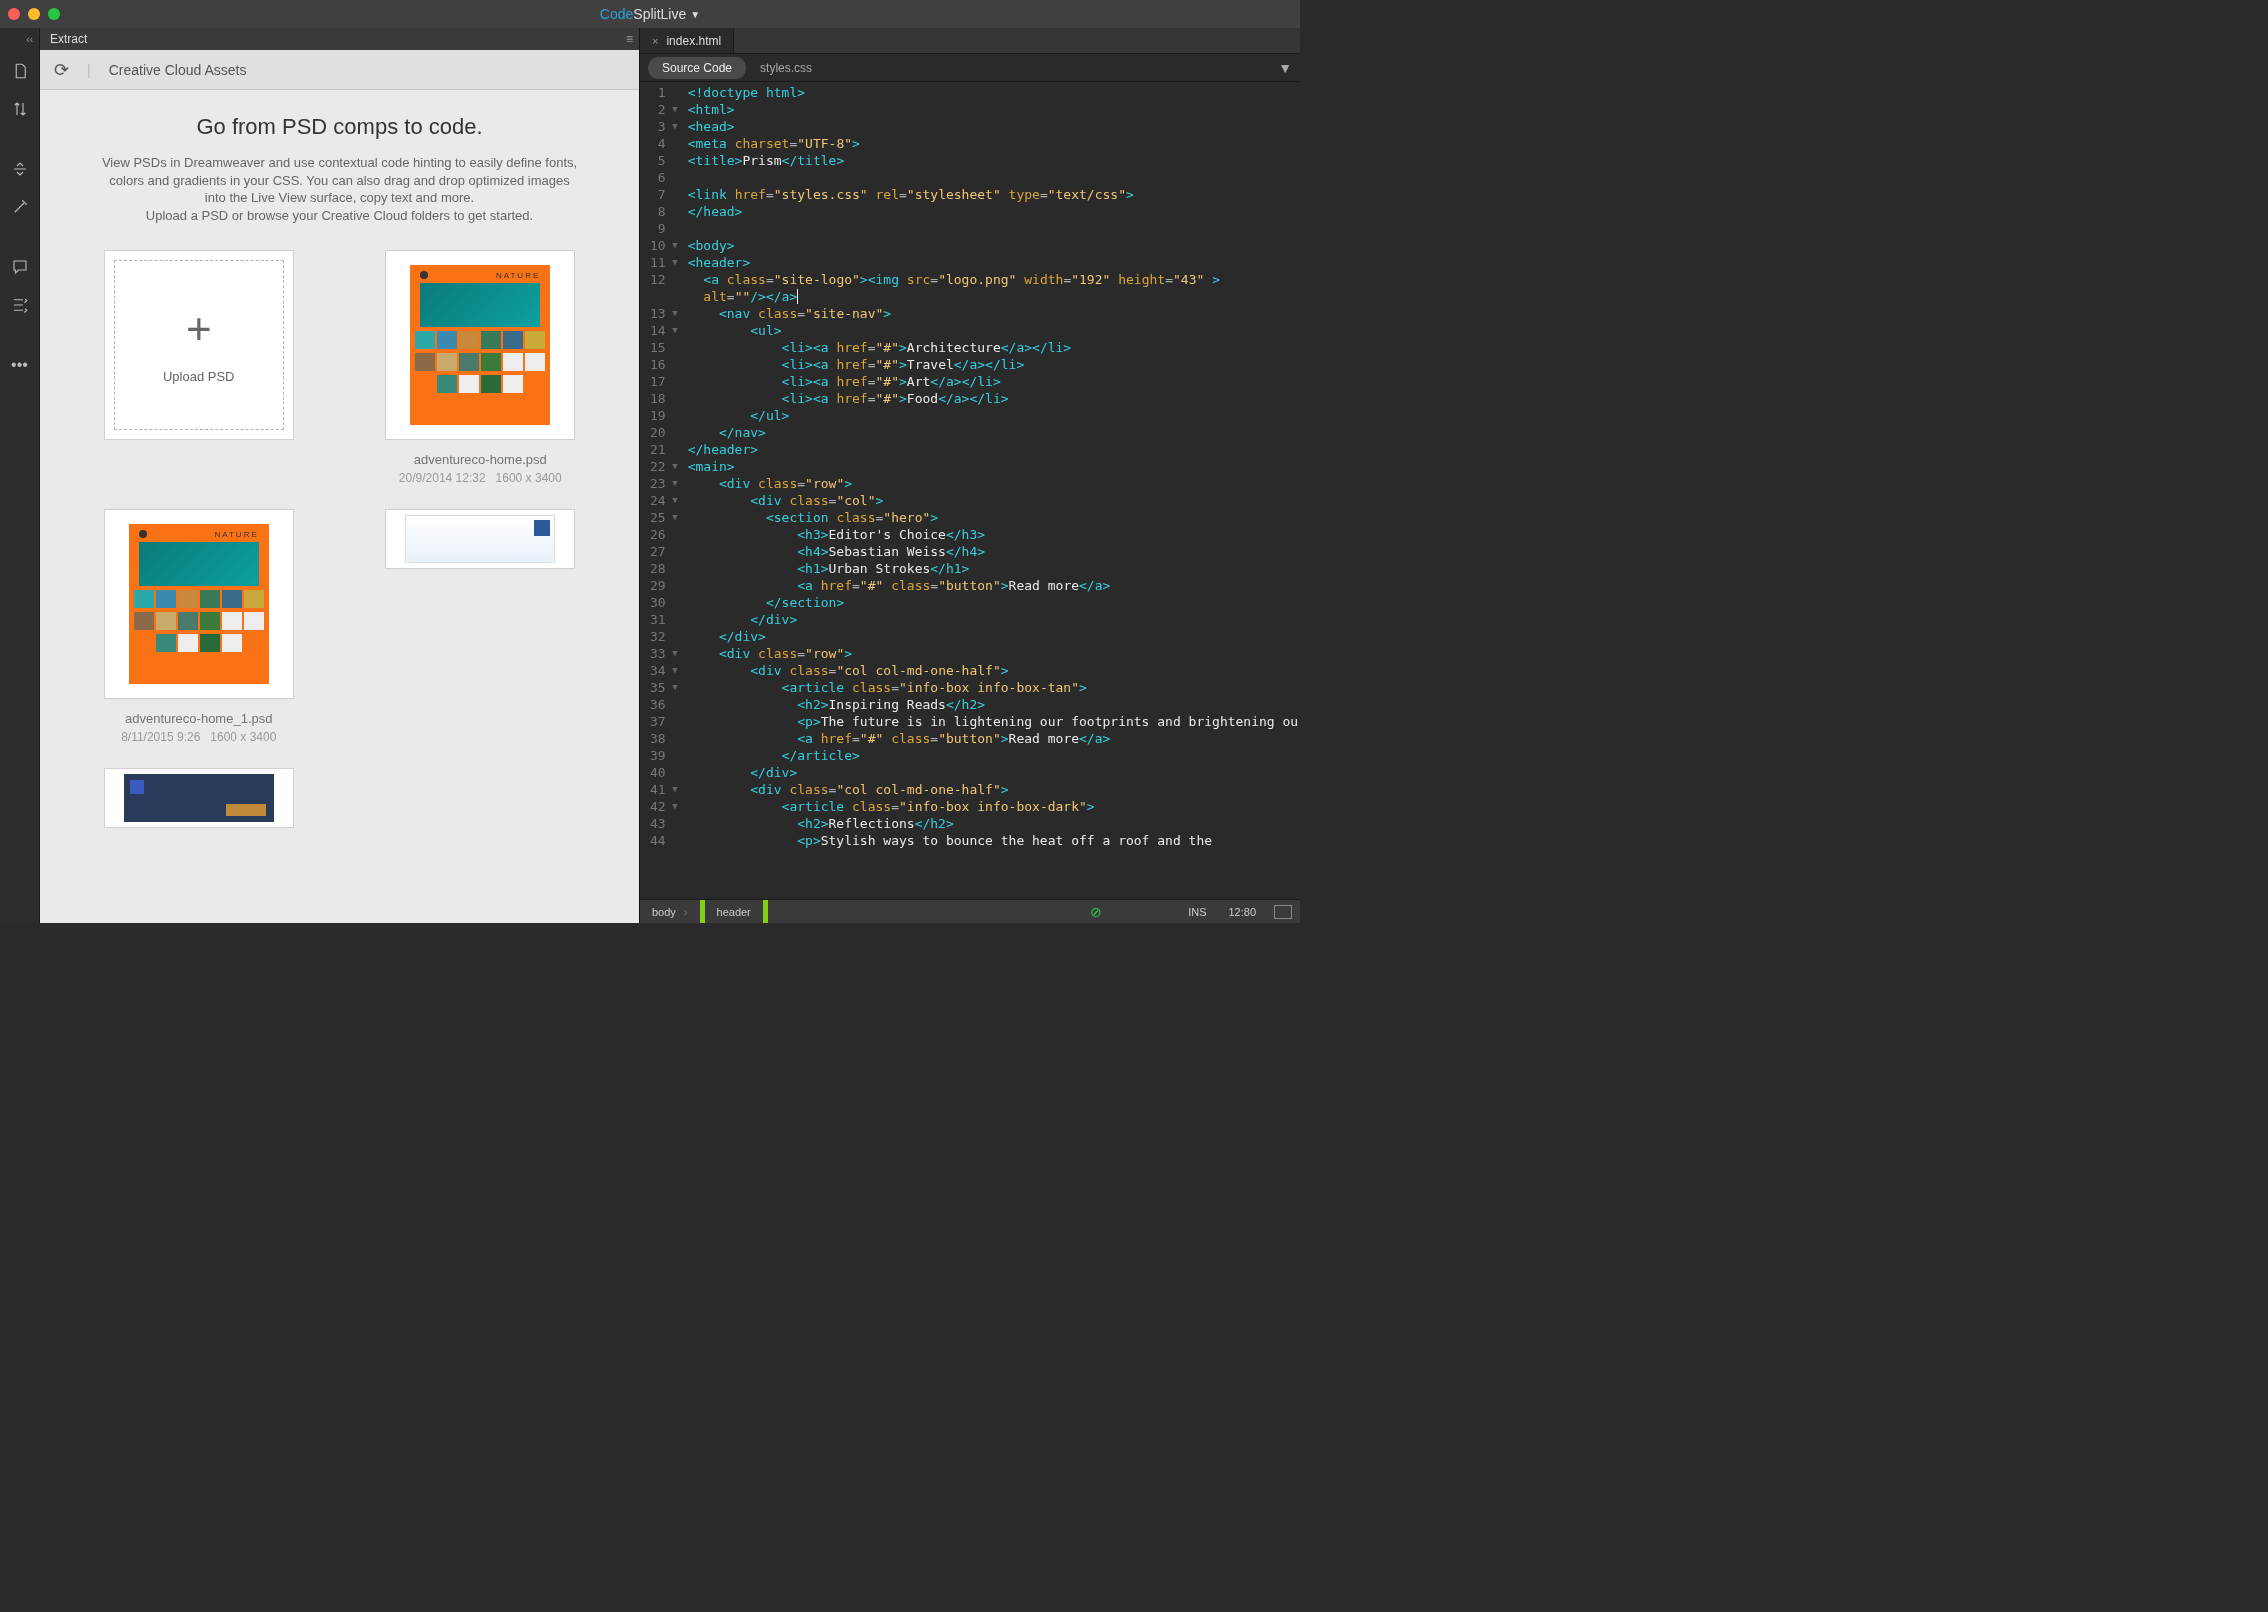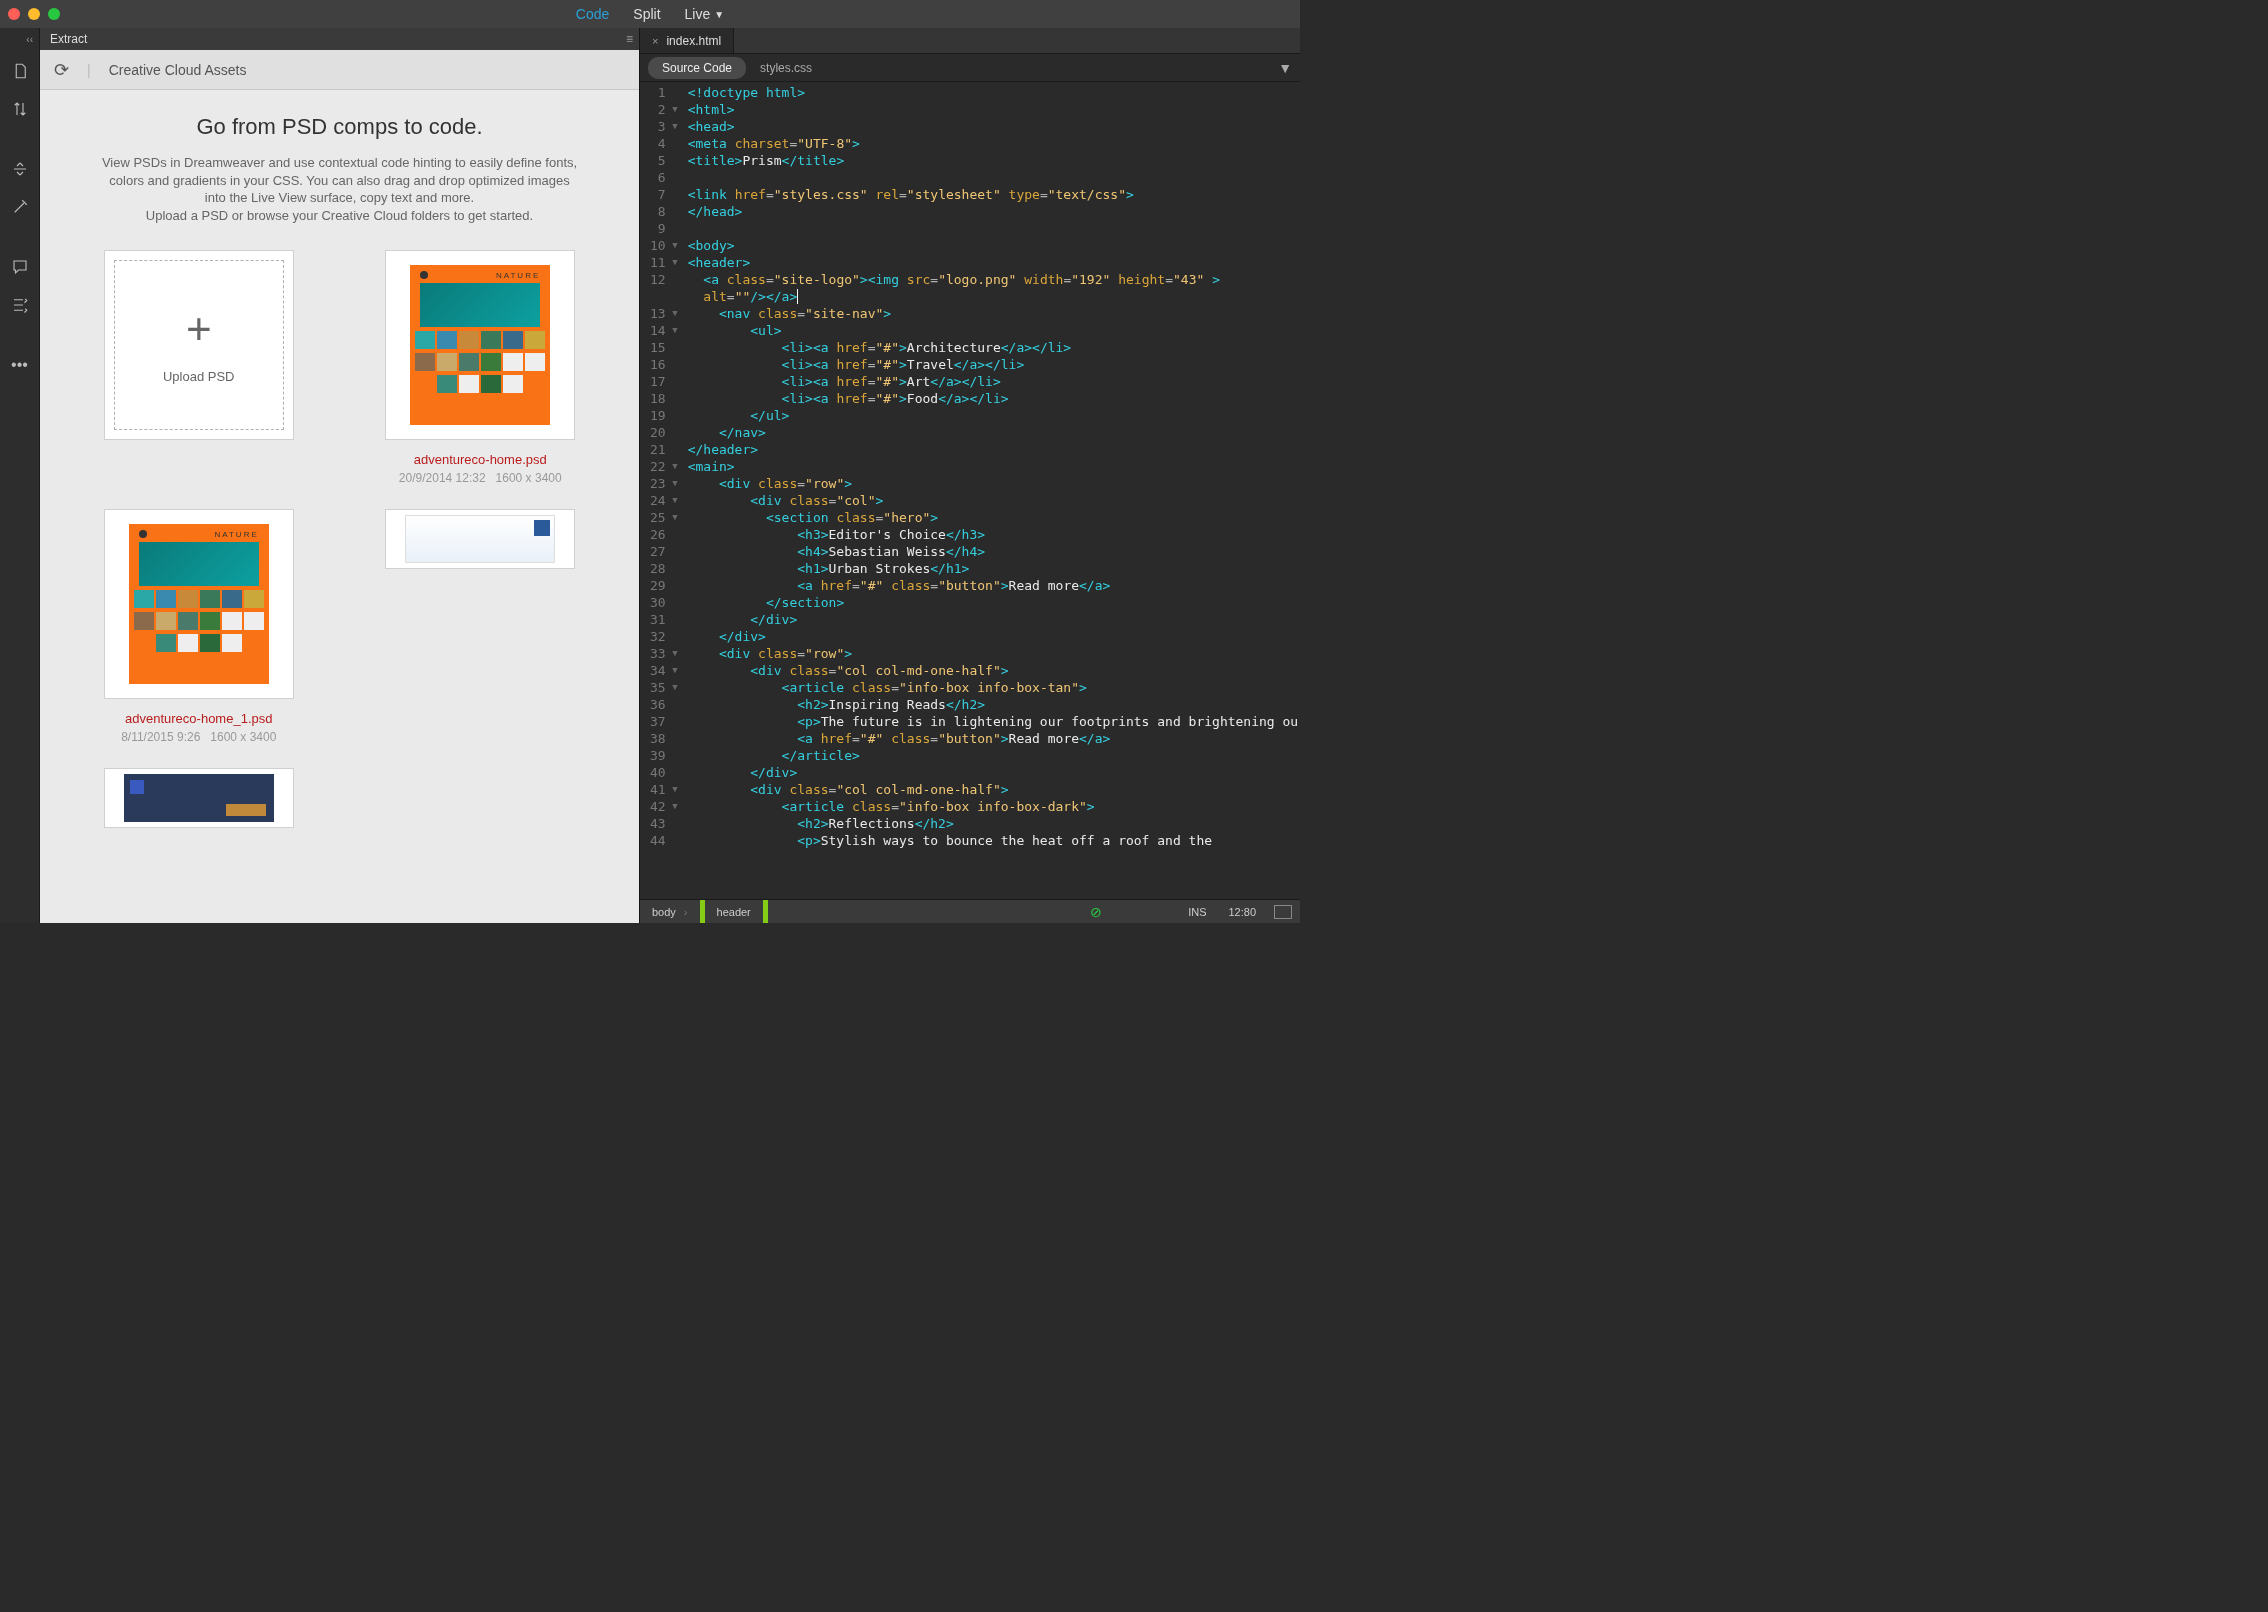--- a/index.html
+++ b/index.html
@@ -23,21 +23,20 @@
 .traffic-lights { display: flex; gap: 8px; }
 .traffic-light { width: 12px; height: 12px; border-radius: 50%; }
 .tl-red { background: #ff5f57; }
 .tl-yellow { background: #ffbd2e; }
 .tl-green { background: #28c940; }
 .view-modes {
   position: absolute;
   left: 50%;
   transform: translateX(-50%);
   display: flex;
-  gap: 24px;
   font-size: 14px;
 }
 .view-mode { color: #ddd; cursor: pointer; display: flex; align-items: center; gap: 4px; }
 .view-mode.active { color: #2a9fd6; font-weight: 500; }
 .chevron-down { font-size: 10px; }
 
 .main-layout { display: flex; height: calc(100% - 28px); }
 
 .icon-rail {
   width: 40px;
@@ -127,21 +126,21 @@
   overflow:hidden;
 }
 .psd-upload-inner {
   width: 170px; height: 170px;
   border: 1px dashed #b0b0b0;
   display: flex; flex-direction: column;
   align-items: center; justify-content: center;
   color: #666;
 }
 .plus-big { font-size: 44px; font-weight: 200; color:#666; line-height:1; }
-.psd-name { color: #b91c1c; font-size: 13px; margin-bottom: 4px; }
+.psd-name { color: #737373; font-size: 13px; margin-bottom: 4px; }
 .psd-meta { color: #999; font-size: 12px; display:flex; gap:10px; justify-content:center; }
 .mock-comp {
   width: 140px; height: 160px; background:#f97316; display:flex; flex-direction:column; align-items:center; padding:6px; gap:4px;
 }
 .mock-row { display:flex; gap:2px;}
 .mock-cell { width:20px; height:18px; }
 .folder-shape { width:140px; height:110px; background:#a9a9a9; position:relative; border-radius:2px; }
 .folder-tab { position:absolute; top:-14px; left:6px; width:50px; height:14px; background:#a9a9a9; border-radius:2px 2px 0 0;}
 
 .editor-panel {

